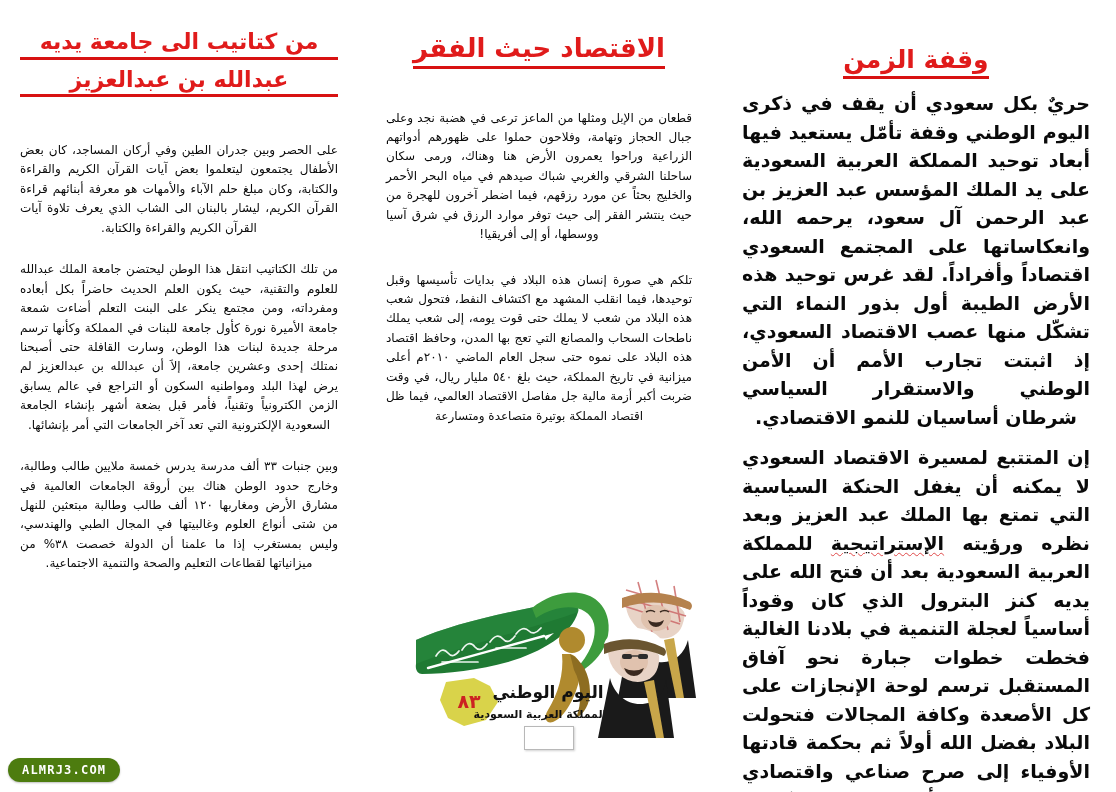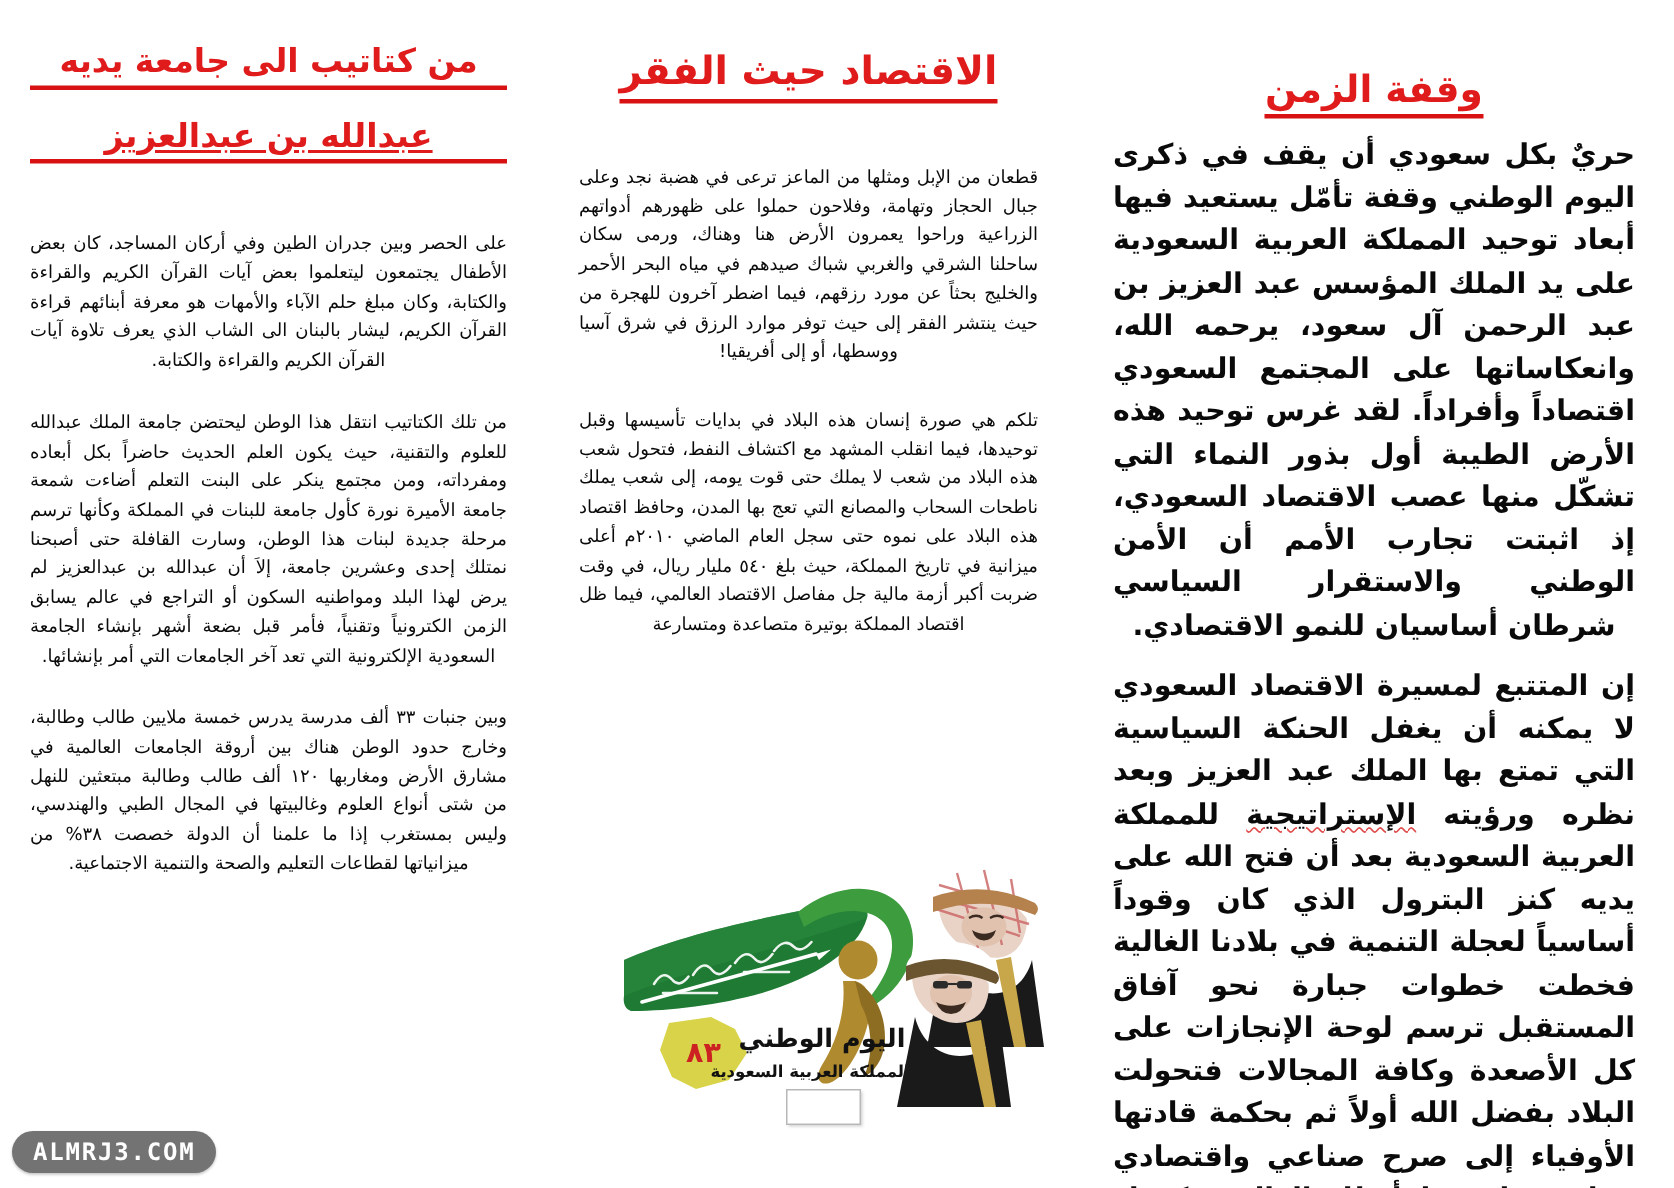--- a/index.html
+++ b/index.html
@@ -56,21 +56,21 @@
   }
   .heading .hl {
     display: inline-block;
     border-bottom: 3px solid #d81212;
     padding-bottom: 1px;
   }
   .heading-right  { font-size: 25px; margin-top: 22px; margin-bottom: 10px; }
   .heading-middle { font-size: 26px; margin-top: 10px; margin-bottom: 40px; }
   .heading-left   { font-size: 22px; margin-top: 6px; margin-bottom: 44px; }
   .heading-left .hl { display: block; }
-  .heading-left .hl + .hl { margin-top: 18px; text-decoration: underline; }
+  .heading-left .hl + .hl { margin-top: 6px; }
 
   
   .para {
     direction: rtl;
     text-align: justify;
     text-align-last: center;
     margin: 0 0 12px 0;
     color: #0a0a0a;
   }
   .col-right .para {
@@ -118,24 +118,24 @@
     border: 1px solid #b8b8b8;
     background: #ffffff;
     box-shadow: 1px 1px 2px rgba(0,0,0,0.18);
   }
 
   
   .watermark {
     position: absolute;
     left: 8px;
     bottom: 10px;
-    background: #737373;
+    background: #4d7c0f;
     color: #ffffff;
     font-family: "DejaVu Sans Mono", "Liberation Mono", monospace;
-    font-size: 16px;
+    font-size: 12px;
     font-weight: bold;
     letter-spacing: 1.2px;
     padding: 6px 14px 6px 14px;
     border-radius: 14px;
     direction: ltr;
     line-height: 1;
     box-shadow: 0 1px 2px rgba(0,0,0,0.25);
   }
 </style>
 </head>

